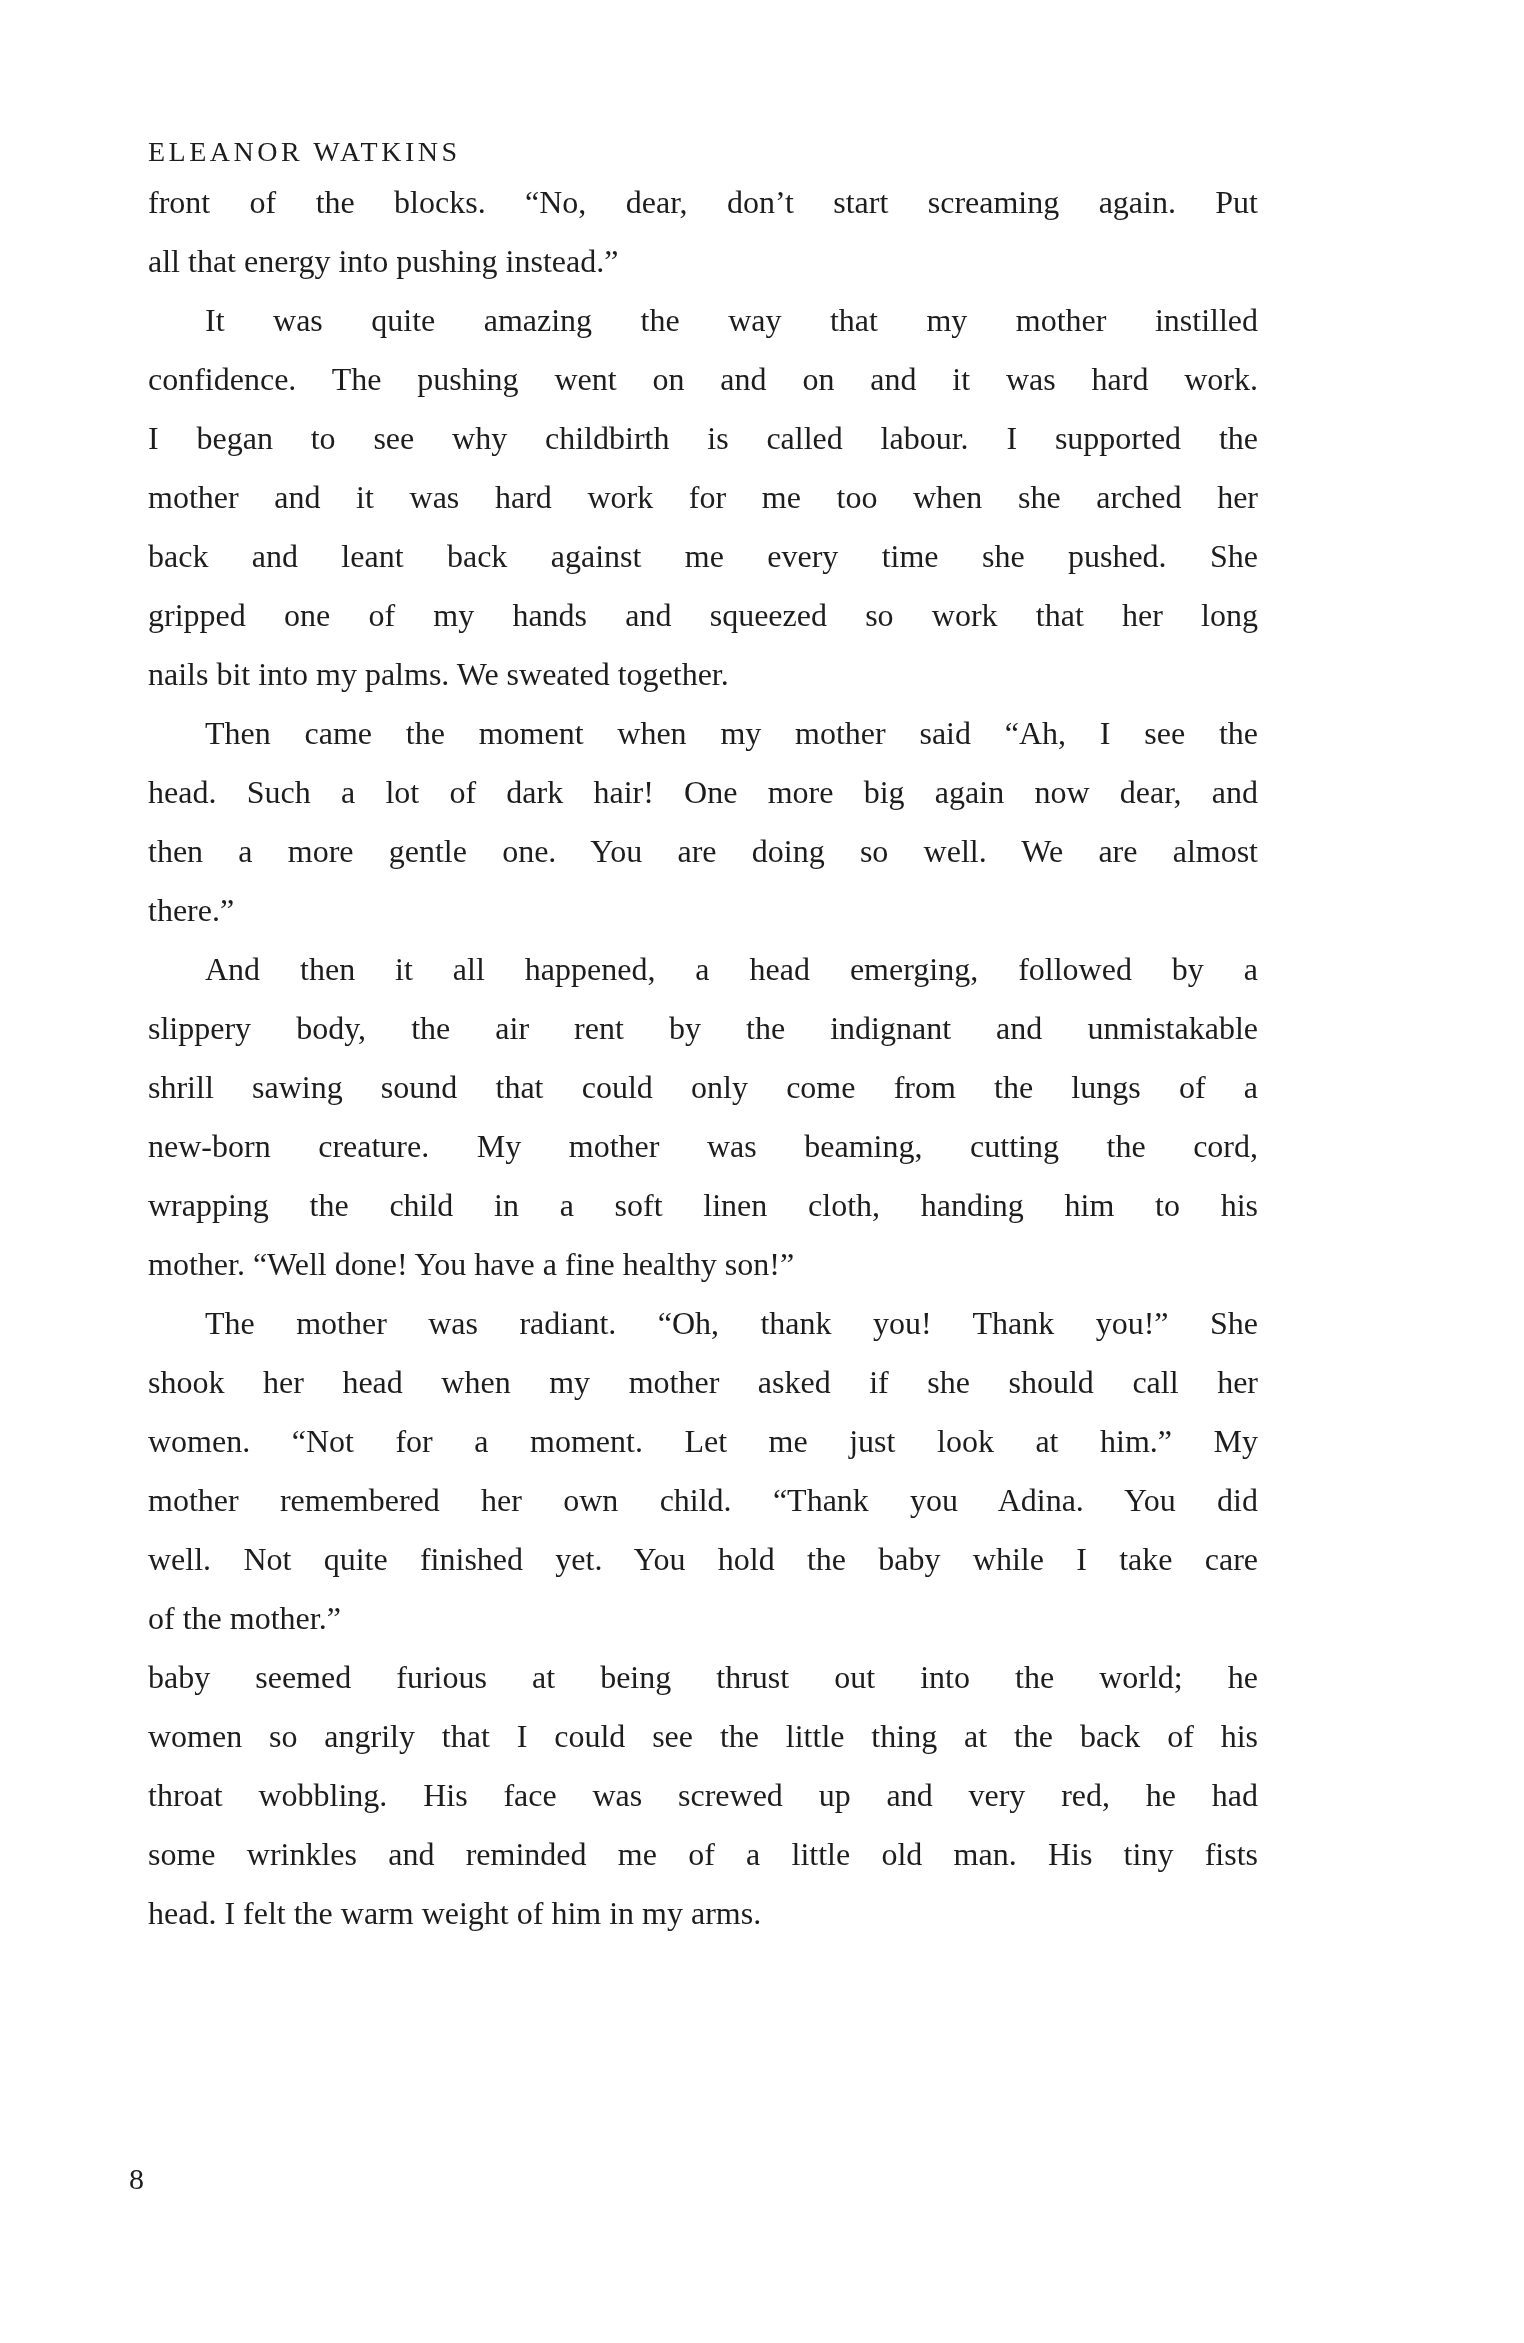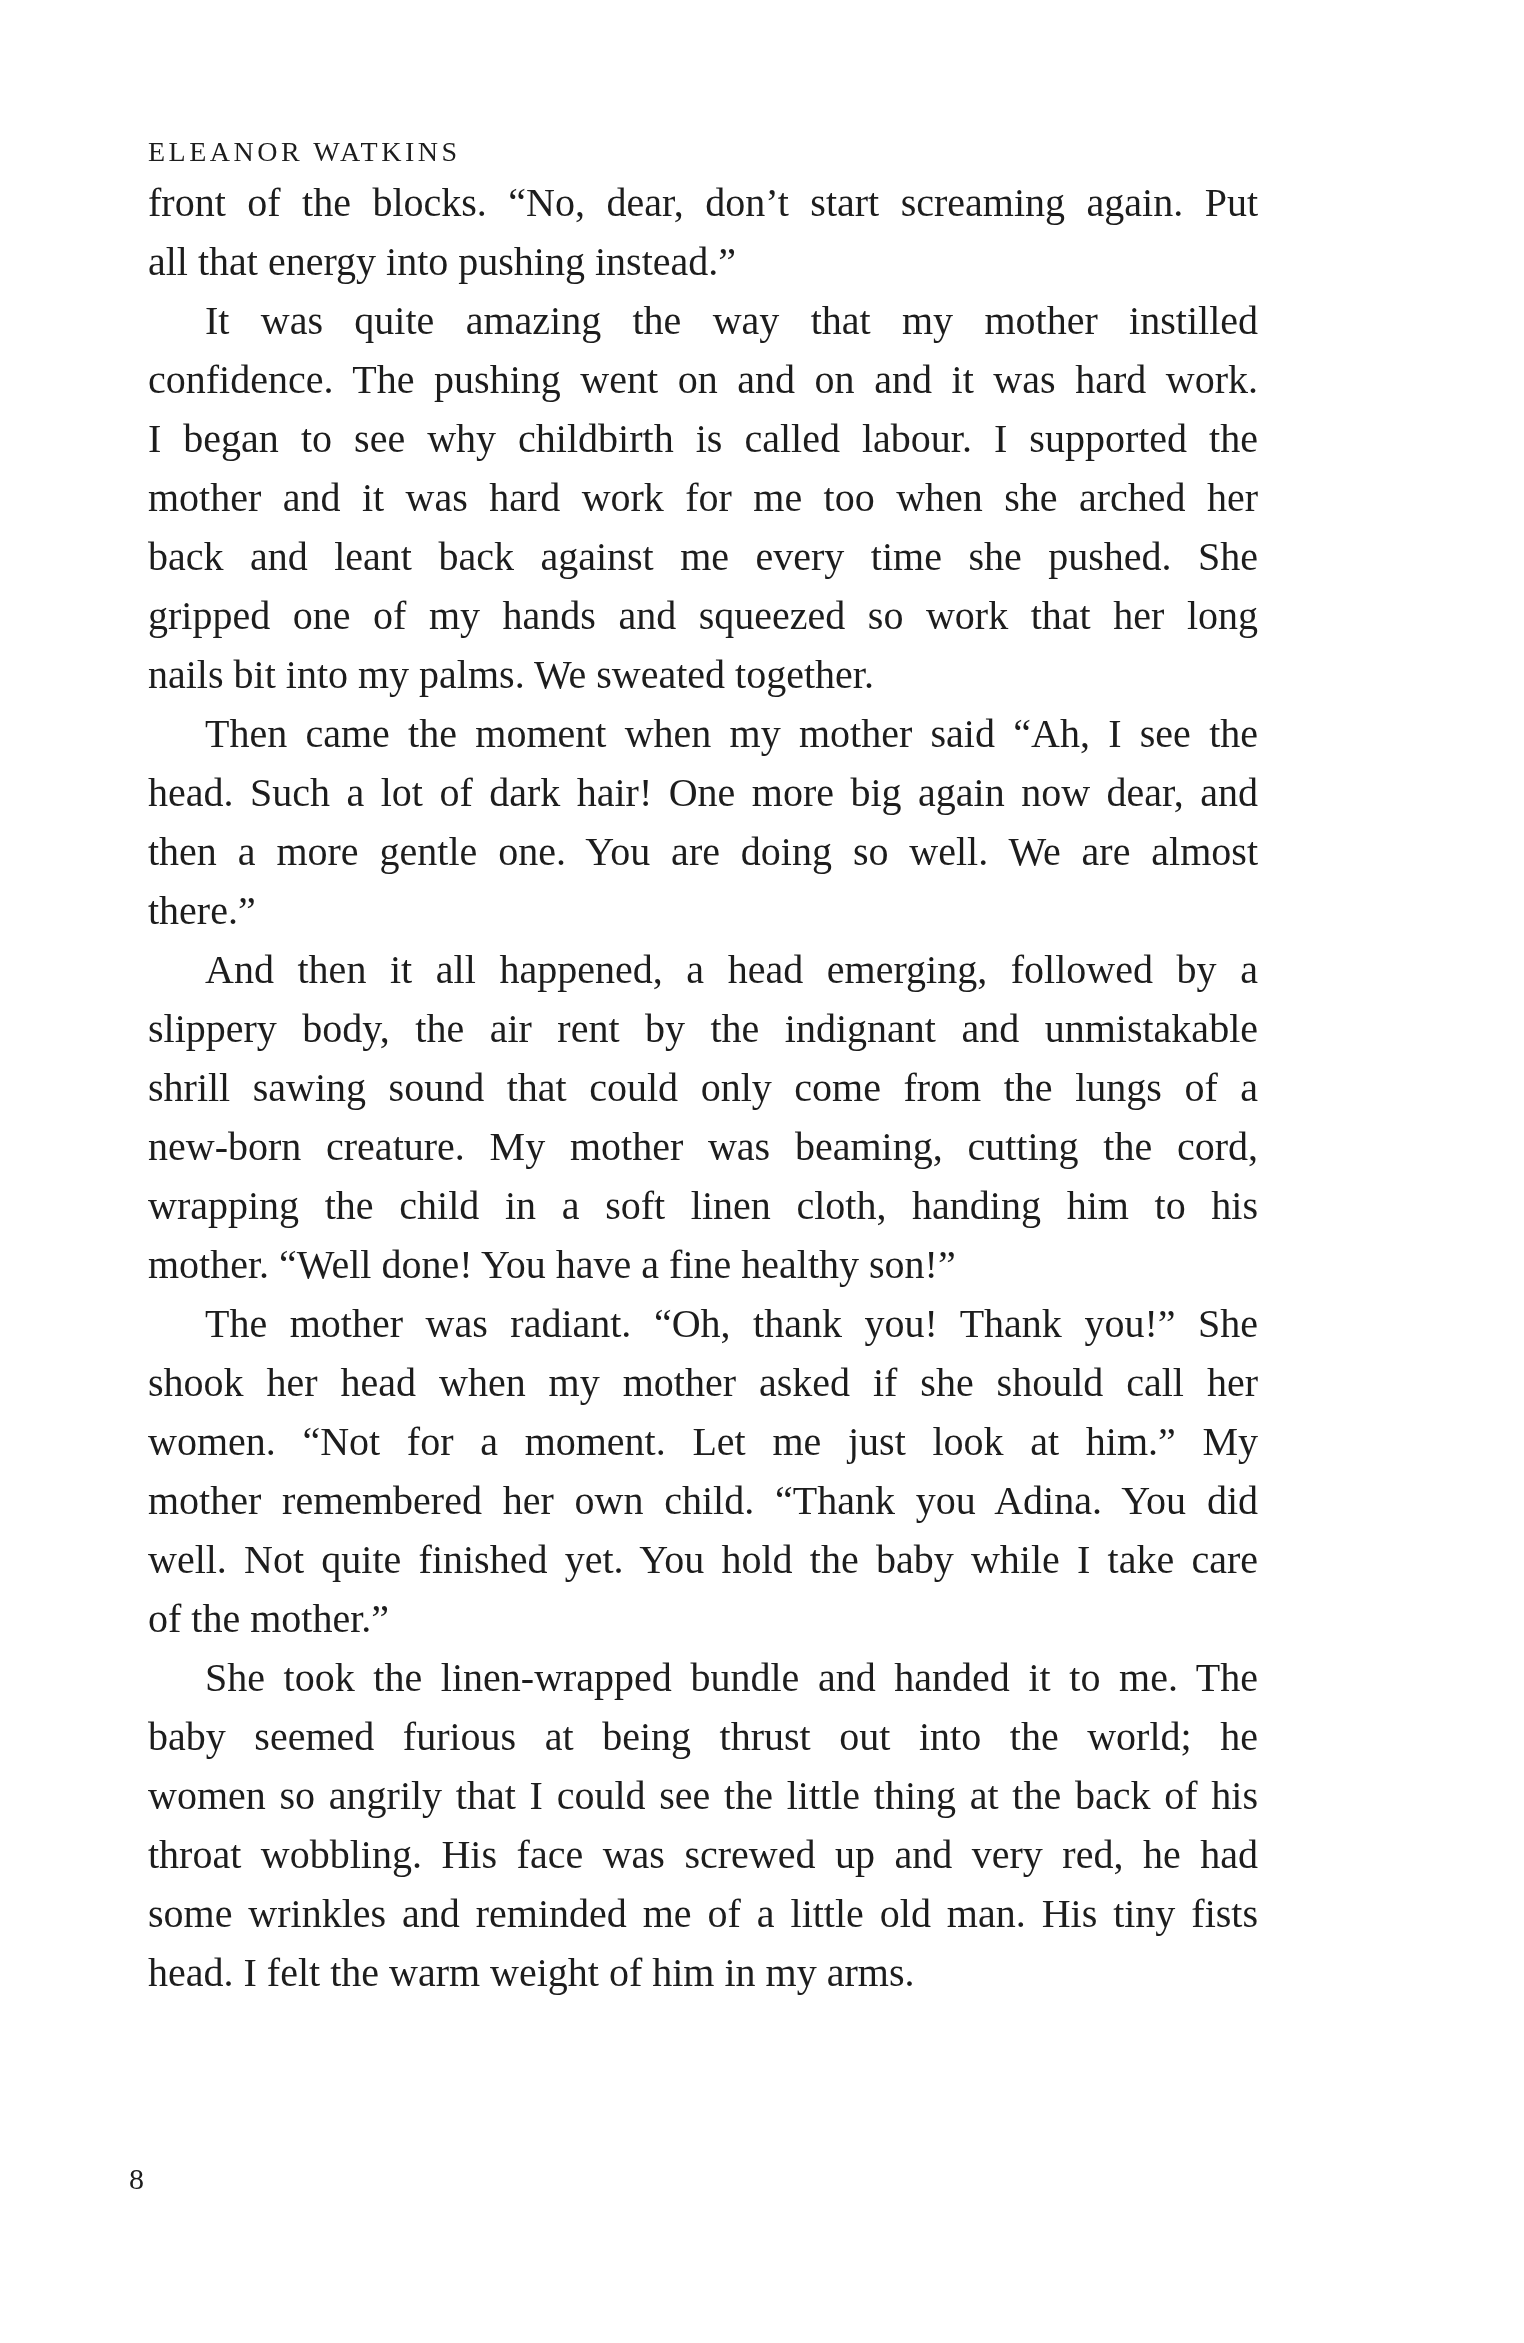--- a/index.html
+++ b/index.html
@@ -24,21 +24,21 @@
     font-size: 28px;
     letter-spacing: 3.5px;
     white-space: nowrap;
     color: var(--ink);
   }
   .body-text {
     position: absolute;
     left: 148px;
     top: 173px;
     width: 1110px;
-    font-size: 40px;
+    font-size: 32px;
     line-height: 59px;
     color: var(--ink);
   }
   .para { margin: 0; }
   .line {
     text-align: justify;
     text-align-last: justify;
     text-justify: inter-word;
     white-space: normal;
   }
@@ -88,21 +88,20 @@
       </div>
       <div class="para">
         <div class="line indent">The mother was radiant. “Oh, thank you! Thank you!” She</div>
         <div class="line">shook her head when my mother asked if she should call her</div>
         <div class="line">women. “Not for a moment. Let me just look at him.” My</div>
         <div class="line">mother remembered her own child. “Thank you Adina. You did</div>
         <div class="line">well. Not quite finished yet. You hold the baby while I take care</div>
         <div class="line last">of the mother.”</div>
       </div>
       <div class="para">
-        <div class="line indent">She took the linen-wrapped bundle and handed it to me. The</div>
         <div class="line">baby seemed furious at being thrust out into the world; he</div>
         <div class="line">women so angrily that I could see the little thing at the back of his</div>
         <div class="line">throat wobbling. His face was screwed up and very red, he had</div>
         <div class="line">some wrinkles and reminded me of a little old man. His tiny fists</div>
         <div class="line last">head. I felt the warm weight of him in my arms.</div>
       </div>
     </div>
 
   <div class="page-number">8</div>
 </div>

